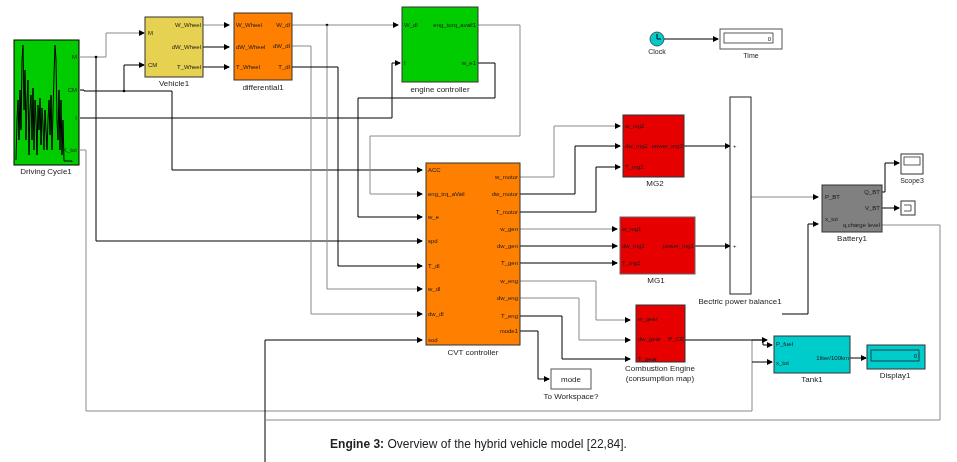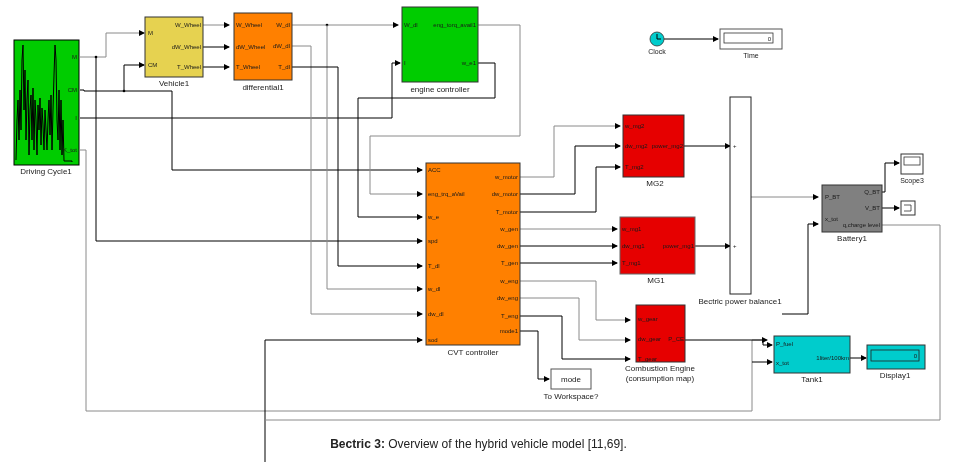--- a/index.html
+++ b/index.html
@@ -236,13 +236,13 @@
   </g>
 
   <g>
     <rect x="867" y="345" width="58" height="24" fill="#00cccc" stroke="#333" stroke-width="1"></rect>
     <rect x="871" y="350" width="48" height="11" fill="#00cccc" stroke="#222" stroke-width="0.8"></rect>
     <text class="port" x="917" y="358" text-anchor="end">0</text>
     <text class="blabel" x="895" y="378" text-anchor="middle">Display1</text>
   </g>
 </svg>
 
-<div id="caption"><b>Bectric 3:</b><span> Overview of the hybrid vehicle model [11,69].</span></div>
+<div id="caption"><b>Engine 3:</b><span> Overview of the hybrid vehicle model [22,84].</span></div>
 
 </body></html>

